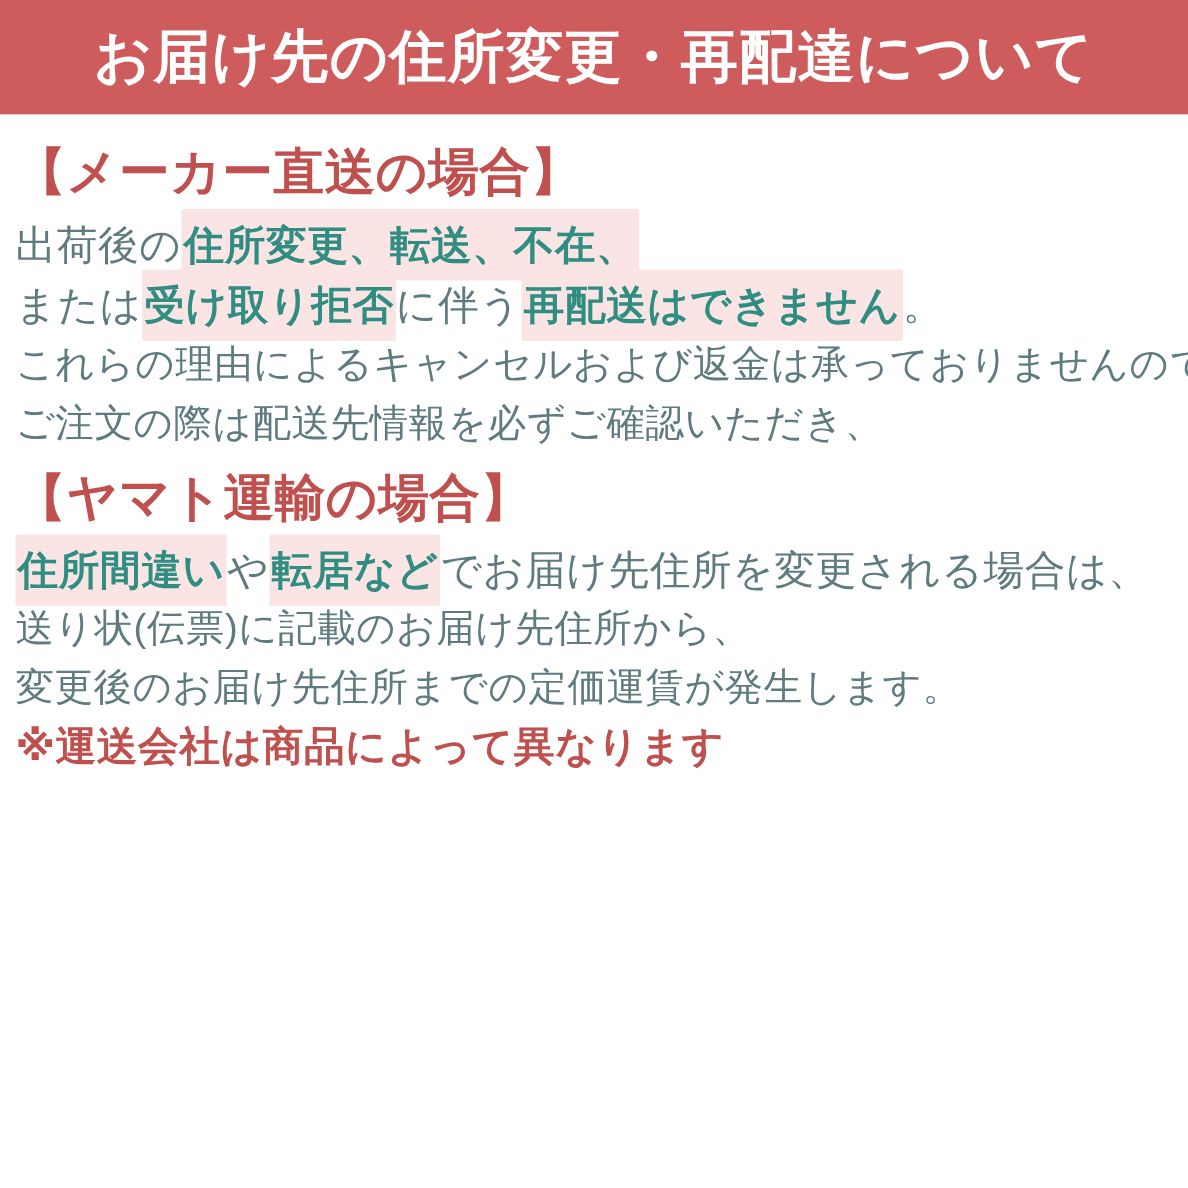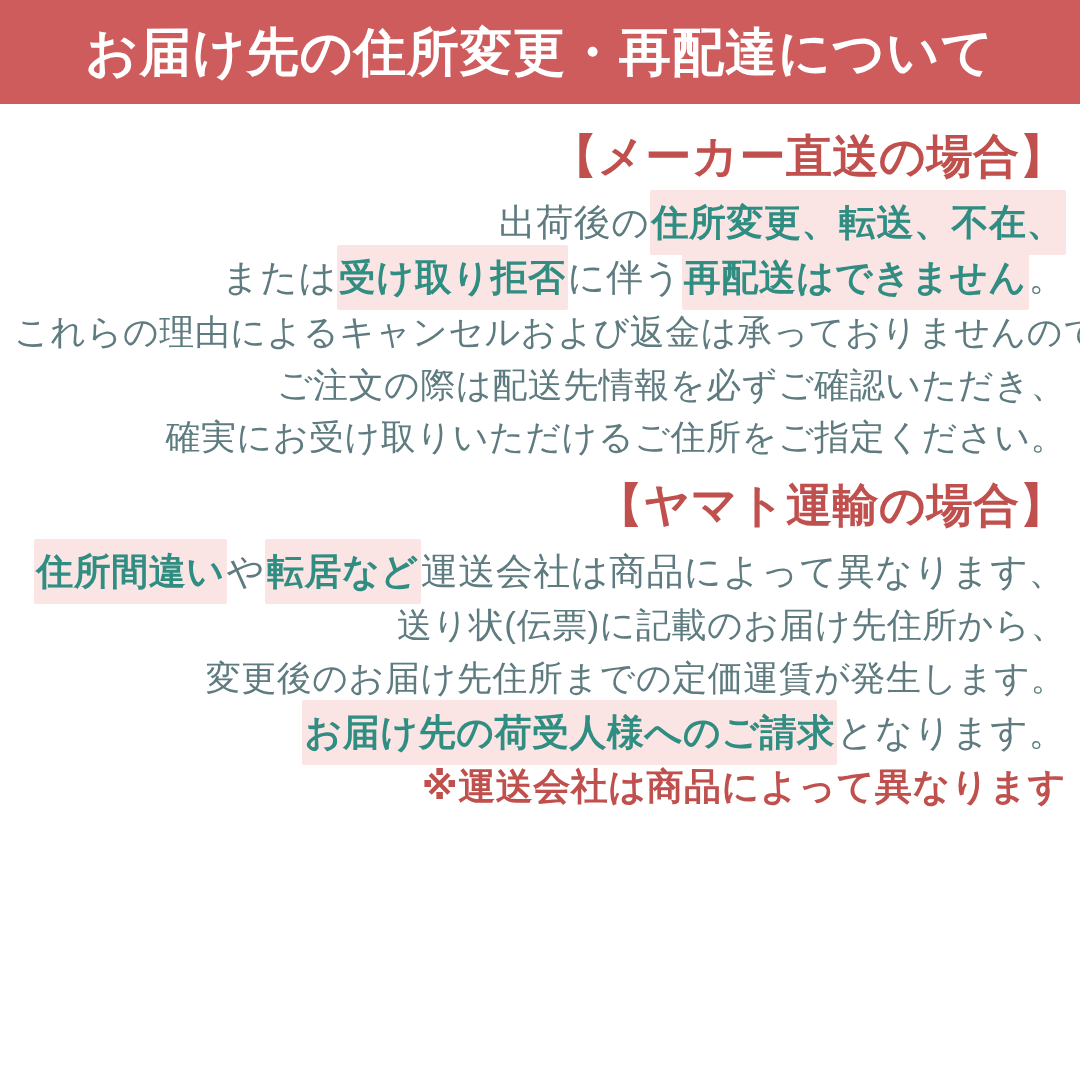--- a/index.html
+++ b/index.html
@@ -37,21 +37,21 @@
     font-weight: bold;
     letter-spacing: 1px;
     line-height: 1;
     white-space: nowrap;
   }
 
   
   .content {
     padding: 10px 14px 0 14px;
     box-sizing: border-box;
-    text-align: right;
+    text-align: left;
   }
 
   .section-heading {
     color: #c0504d;
     font-size: 46px;
     font-weight: bold;
     line-height: 1.25;
     margin: 14px 0 10px 0;
     letter-spacing: 0.5px;
   }
@@ -109,40 +109,34 @@
     </div>
 
     <div class="line small">
       <span>これらの理由によるキャンセルおよび返金は承っておりませんので、</span>
     </div>
 
     <div class="line small">
       <span>ご注文の際は配送先情報を必ずご確認いただき、</span>
     </div>
 
-    <div class="line small">
-      <span>確実にお受け取りいただけるご住所をご指定ください。</span>
-    </div>
 
     <div class="section-heading second">【ヤマト運輸の場合】</div>
 
     <div class="line">
-      <span class="hl">住所間違い</span><span>や</span><span class="hl">転居など</span><span>運送会社は商品によって異なります、</span>
+      <span class="hl">住所間違い</span><span>や</span><span class="hl">転居など</span><span>でお届け先住所を変更される場合は、</span>
     </div>
 
     <div class="line small">
       <span>送り状(伝票)に記載のお届け先住所から、</span>
     </div>
 
     <div class="line small">
       <span>変更後のお届け先住所までの定価運賃が発生します。</span>
     </div>
 
 
-    <div class="line">
-      <span class="hl">お届け先の荷受人様へのご請求</span><span>となります。</span>
-    </div>
 
 
     <div class="note-red">※運送会社は商品によって異なります</div>
 
   </div>
 </div>
 
 </body></html>

